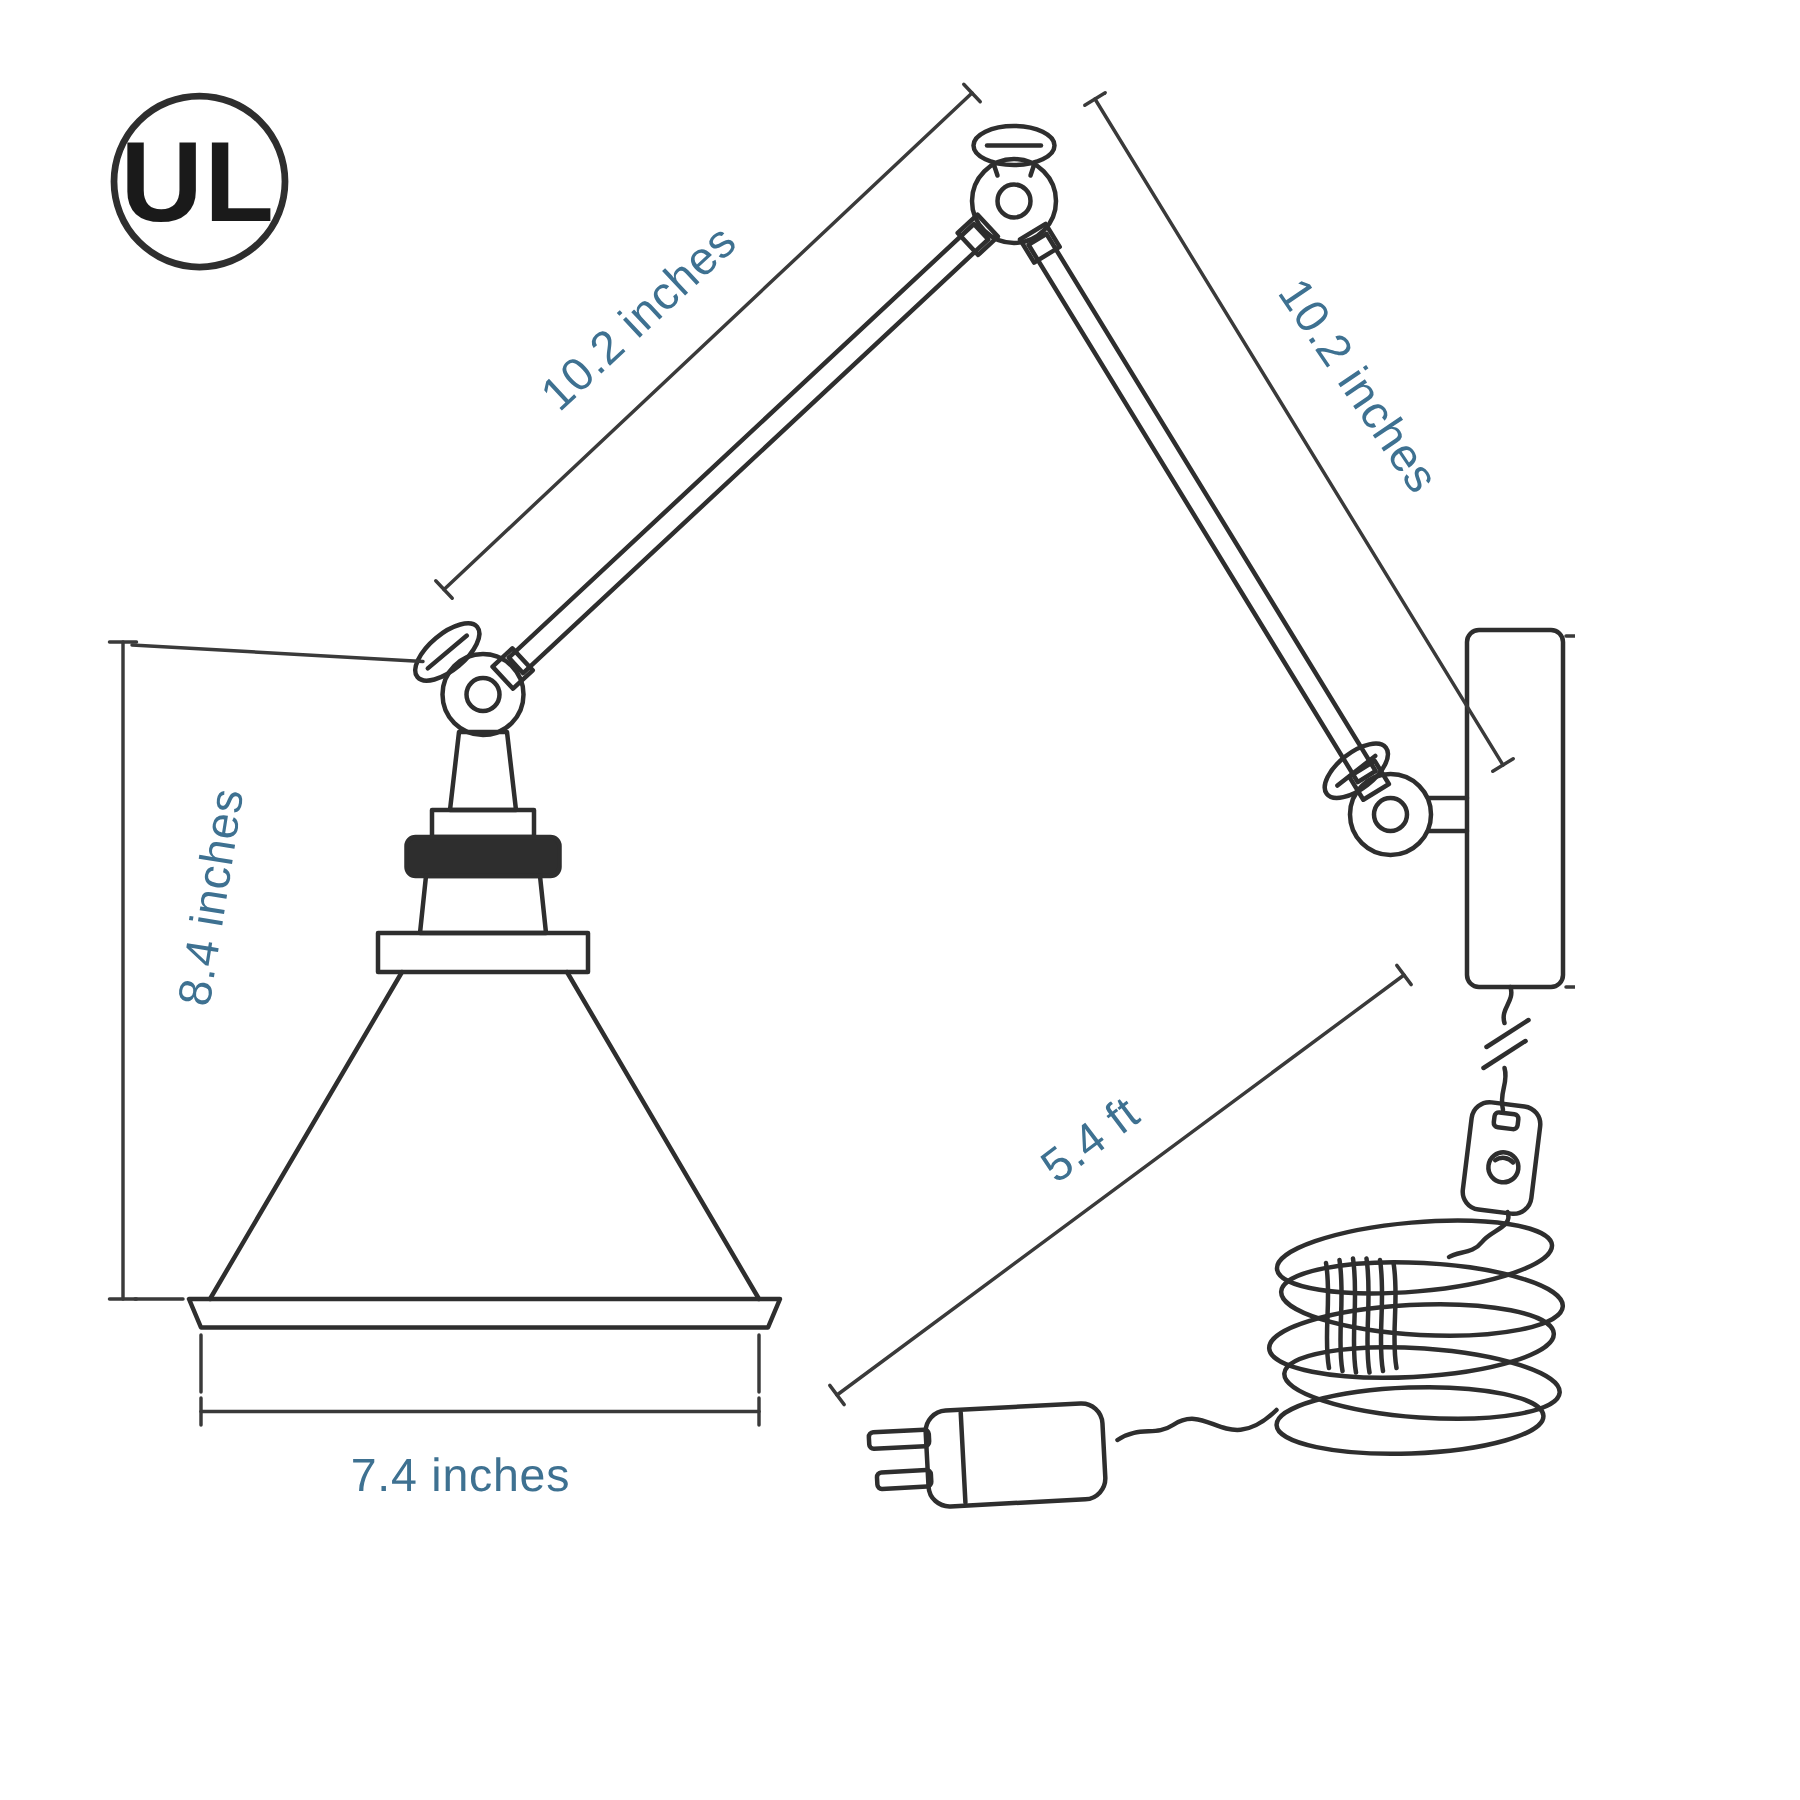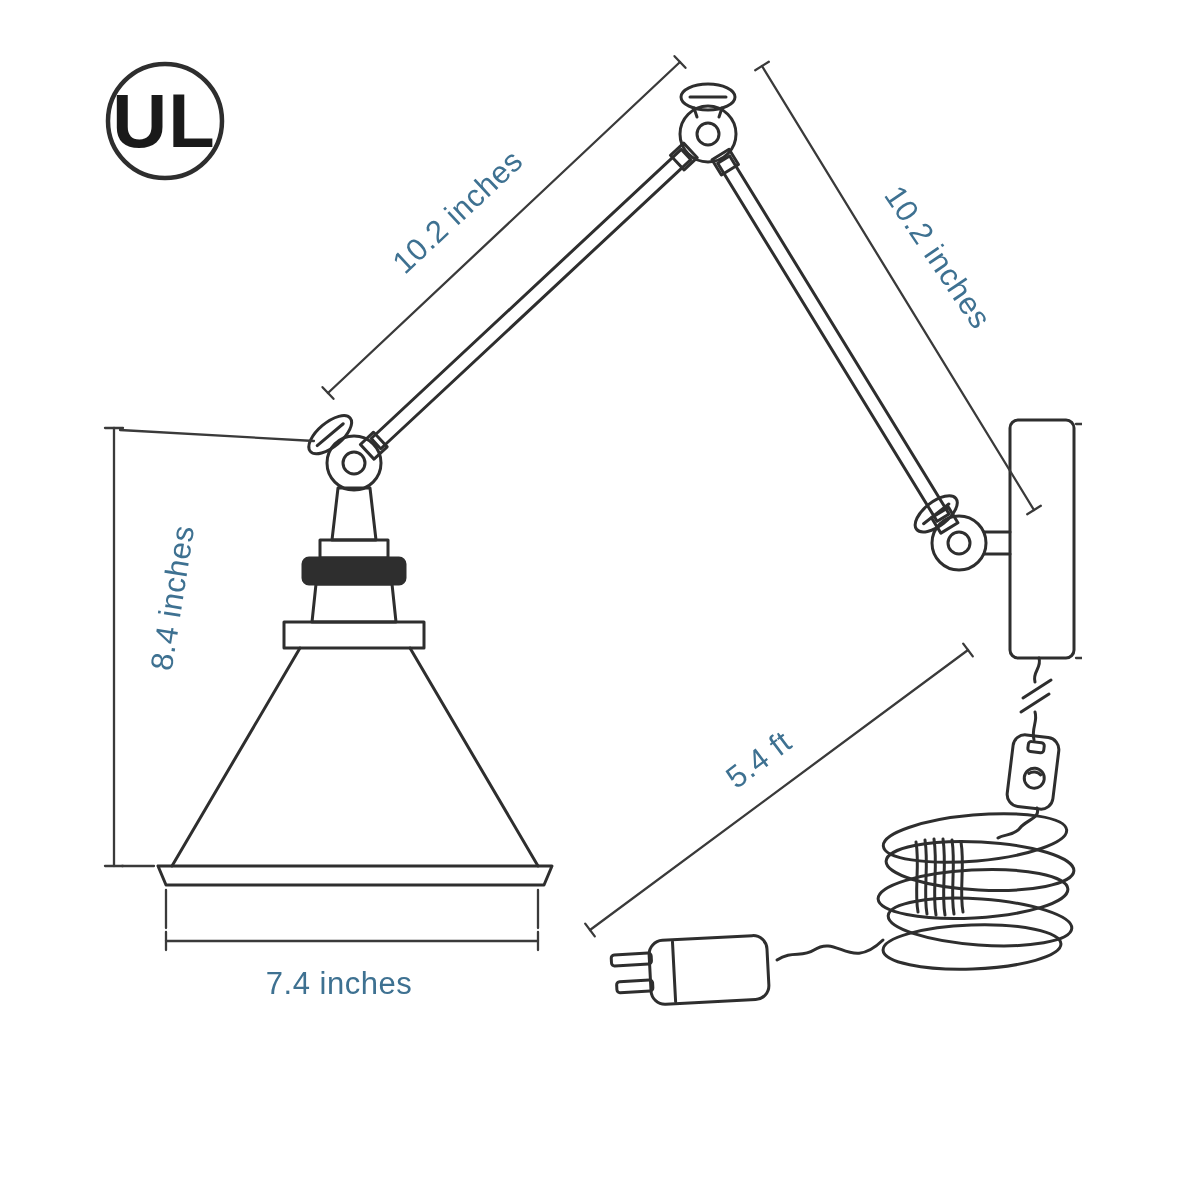--- a/index.html
+++ b/index.html
@@ -1,16 +1,16 @@
 <!DOCTYPE html>
 <html><head>
 <meta charset="utf-8">
 <style>
   html,body{margin:0;padding:0;background:#fff;}
-  .canvas{position:relative;width:1050px;height:1200px;background:#fff;overflow:hidden;padding-left:32px;}
+  .canvas{position:relative;width:1050px;height:1200px;background:#fff;overflow:hidden;}
   svg{display:block;}
   svg text{font-family:"Liberation Sans",sans-serif;}
   .dim-label{font-size:31px;letter-spacing:.5px;}
   .ul-label{font-size:76px;font-weight:bold;letter-spacing:1px;}
 </style>
 </head>
 <body>
 
 <div class="canvas">
 <svg width="1200" height="1200" viewBox="0 0 1200 1200">

